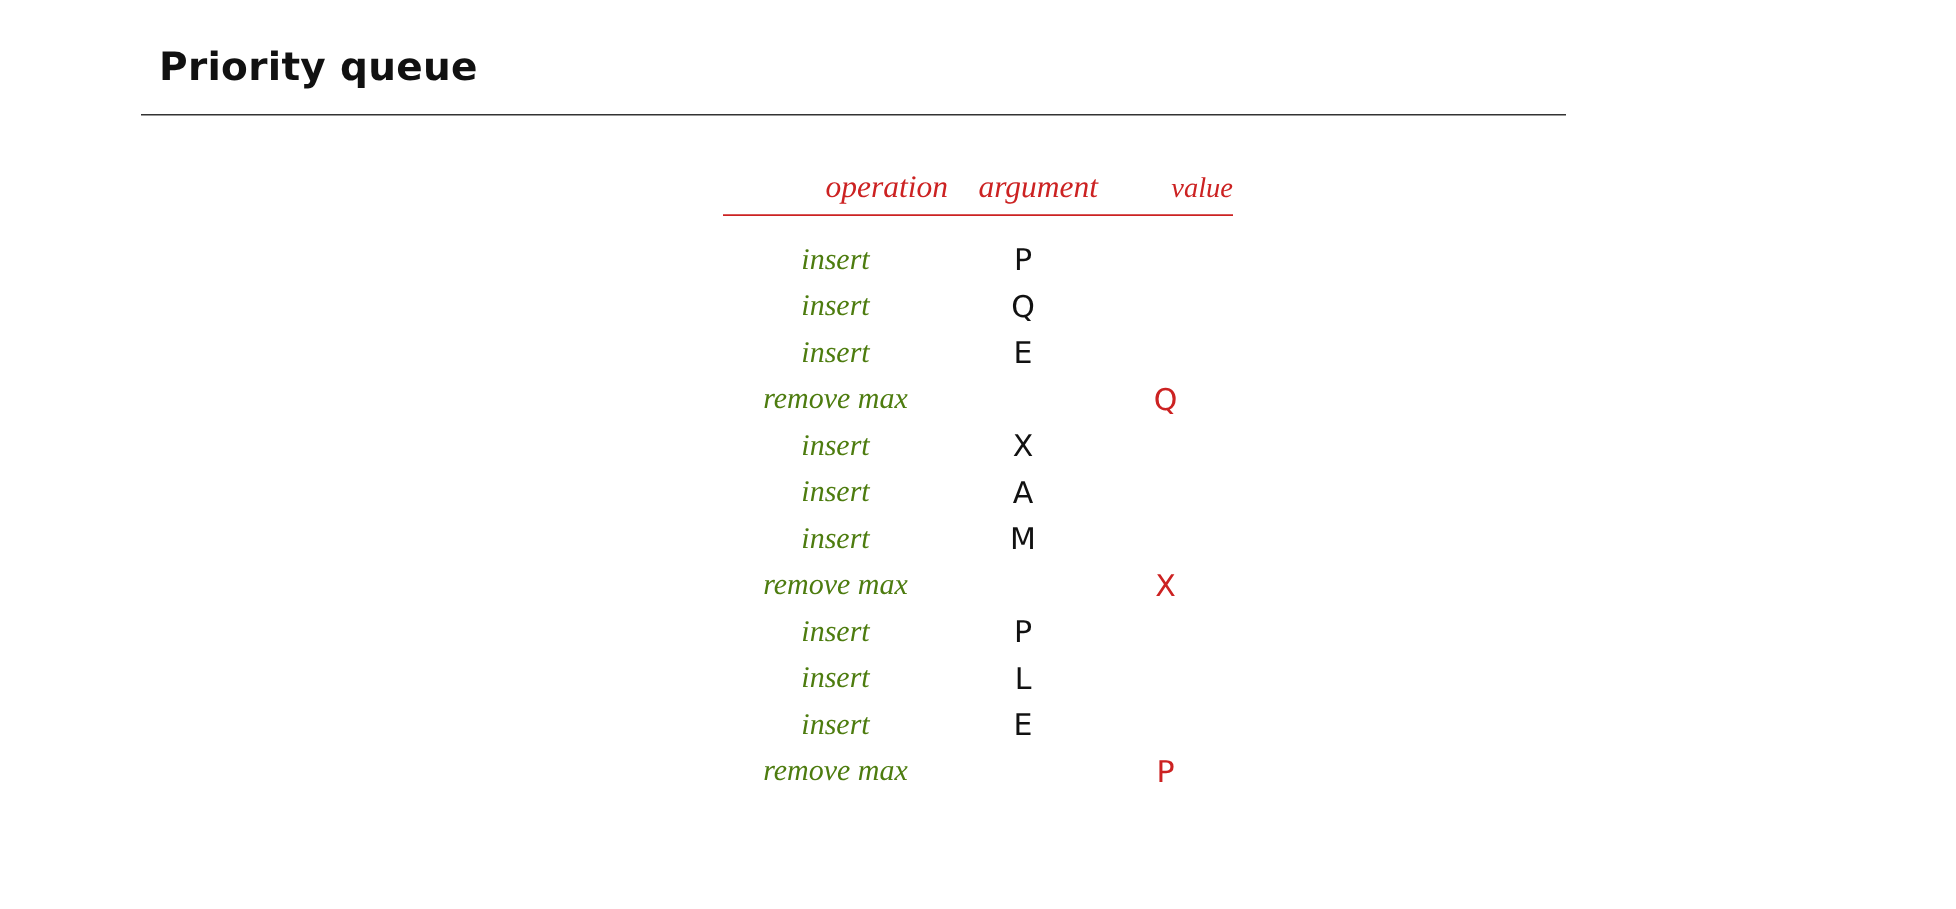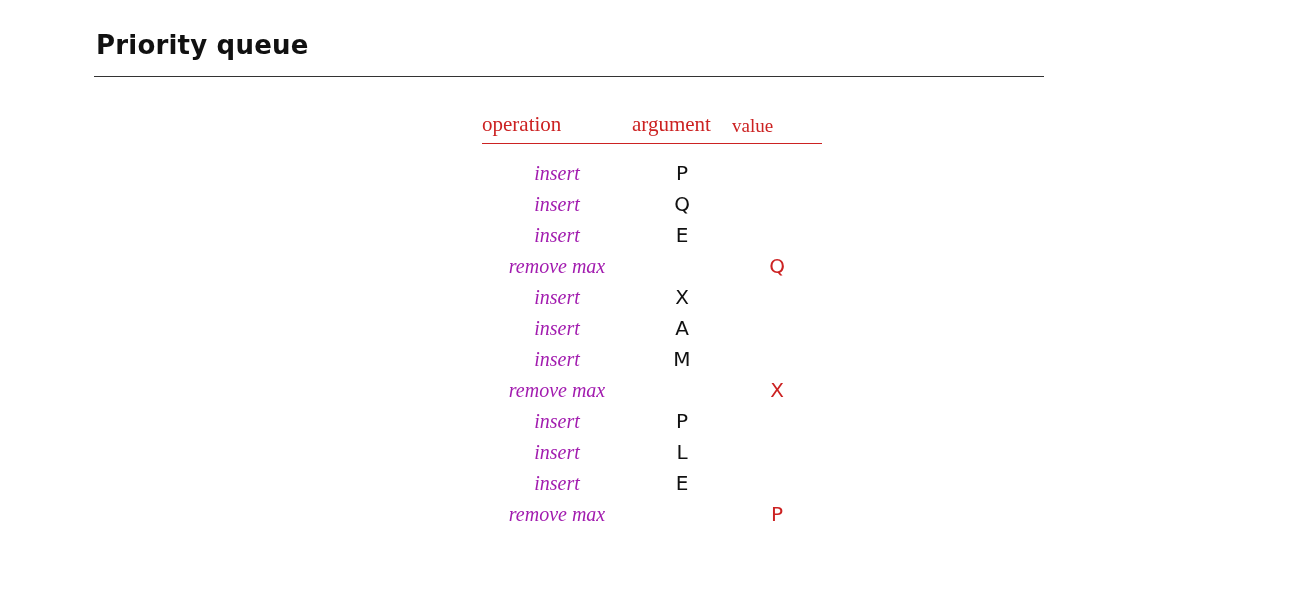--- a/index.html
+++ b/index.html
@@ -15,21 +15,21 @@
     position: relative;
   }
   .slide {
     position: relative;
     width: 1304px;
     height: 606px;
     box-sizing: border-box;
   }
   .slide-title {
     position: absolute;
-    left: 96px;
+    left: 106px;
     top: 30px;
     font-size: 26px;
     font-weight: bold;
     color: #111111;
     letter-spacing: 0.2px;
     font-family: "DejaVu Sans", sans-serif;
   }
   .title-rule {
     position: absolute;
     left: 94px;
@@ -44,26 +44,27 @@
     left: 482px;
     top: 112px;
     width: 360px;
   }
   .pq-table table {
     border-collapse: collapse;
     width: 340px;
   }
   .pq-table th {
     font-family: "Liberation Serif", serif;
+    font-style: italic;
     font-weight: normal;
     color: #cc2222;
     font-size: 21px;
     padding: 0 0 6px 0;
     vertical-align: bottom;
-    text-align: left;
+    text-align: right;
   }
   .pq-table th.col-op { width: 150px; }
   .pq-table th.col-arg { width: 100px; }
   .pq-table th.col-val {
     width: 90px;
     font-size: 19px;
     padding-bottom: 3px;
     vertical-align: middle;
   }
   .head-row th {
@@ -71,21 +72,21 @@
   }
   .pq-table td {
     text-align: center;
     padding: 0;
     height: 31px;
     line-height: 31px;
   }
   .cell-op {
     font-family: "Liberation Serif", serif;
     font-style: italic;
-    color: #a21caf;
+    color: #4d7c0f;
     font-size: 20px;
   }
   .cell-arg {
     font-family: "DejaVu Sans", sans-serif;
     color: #111111;
     font-size: 20px;
   }
   .cell-val {
     font-family: "DejaVu Sans", sans-serif;
     color: #cc2222;

